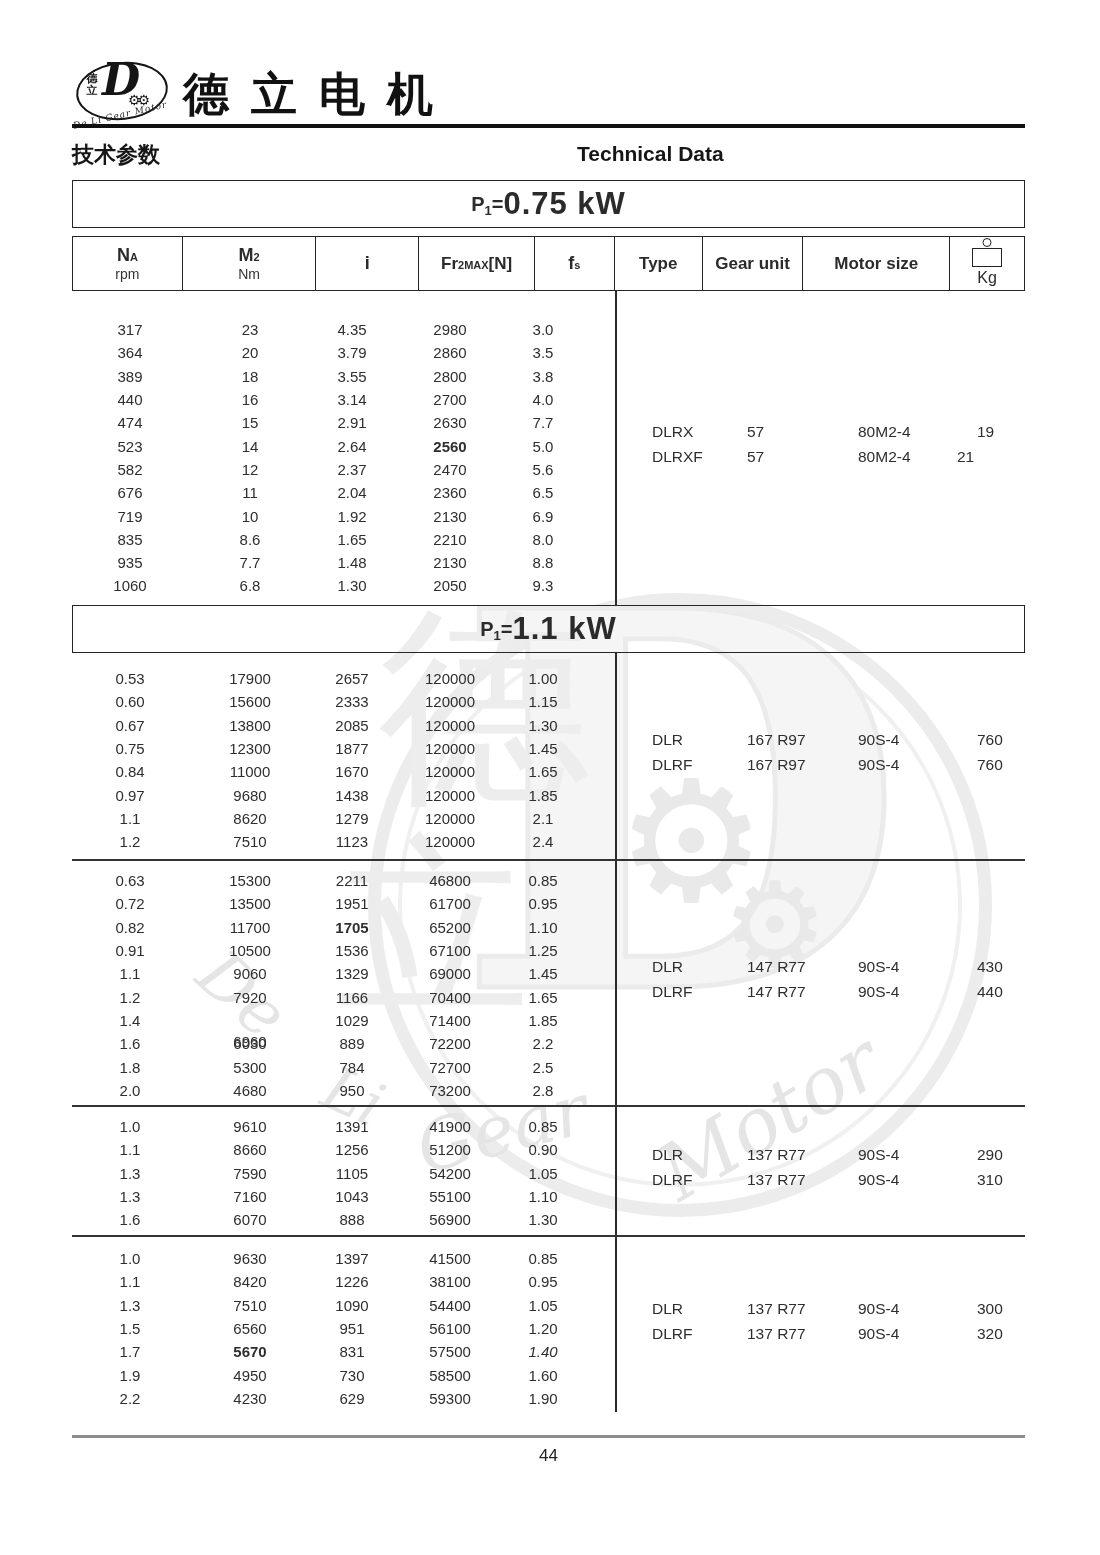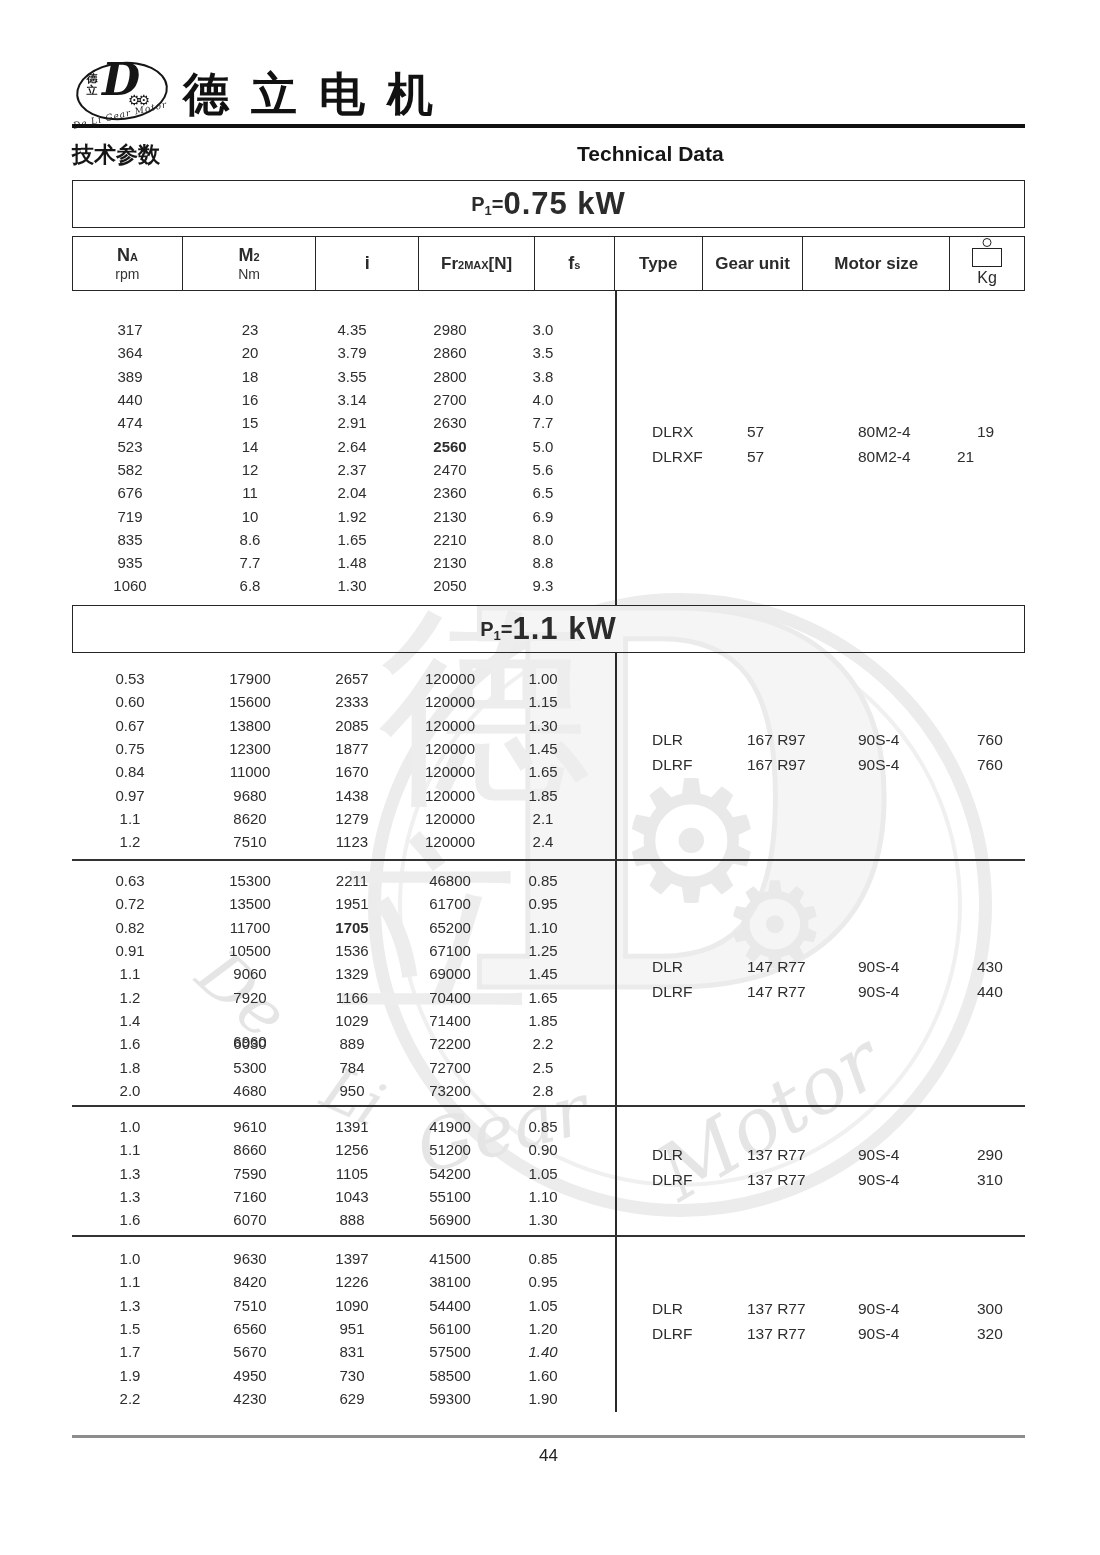--- a/index.html
+++ b/index.html
@@ -504,21 +504,21 @@
             </div>
             <div class="drow">
               <span class="dcell" style="width: 116px;">1.5</span>
               <span class="dcell" style="width: 124px;">6560</span>
               <span class="dcell" style="width: 80px;">951</span>
               <span class="dcell" style="width: 116px;">56100</span>
               <span class="dcell" style="width: 70px;">1.20</span>
             </div>
             <div class="drow">
               <span class="dcell" style="width: 116px;">1.7</span>
-              <span class="dcell" style="width: 124px;">5670</span>
+              <span class="dcell" style="width: 124px; font-weight: bold;">5670</span>
               <span class="dcell" style="width: 80px;">831</span>
               <span class="dcell" style="width: 116px;">57500</span>
               <span class="dcell" style="width: 70px; font-style: italic;">1.40</span>
             </div>
             <div class="drow">
               <span class="dcell" style="width: 116px;">1.9</span>
               <span class="dcell" style="width: 124px;">4950</span>
               <span class="dcell" style="width: 80px;">730</span>
               <span class="dcell" style="width: 116px;">58500</span>
               <span class="dcell" style="width: 70px;">1.60</span>

